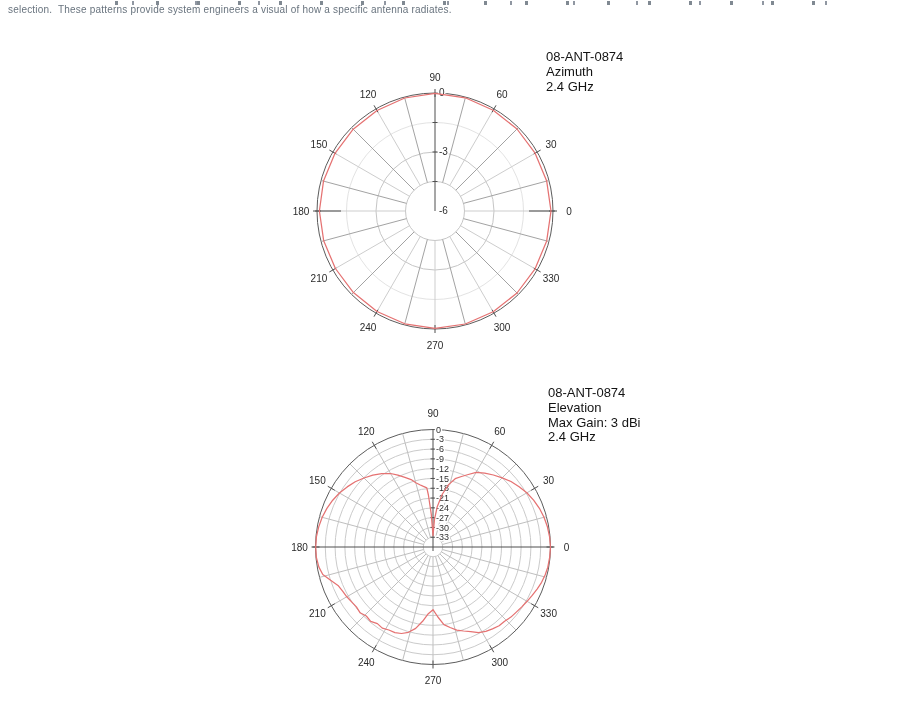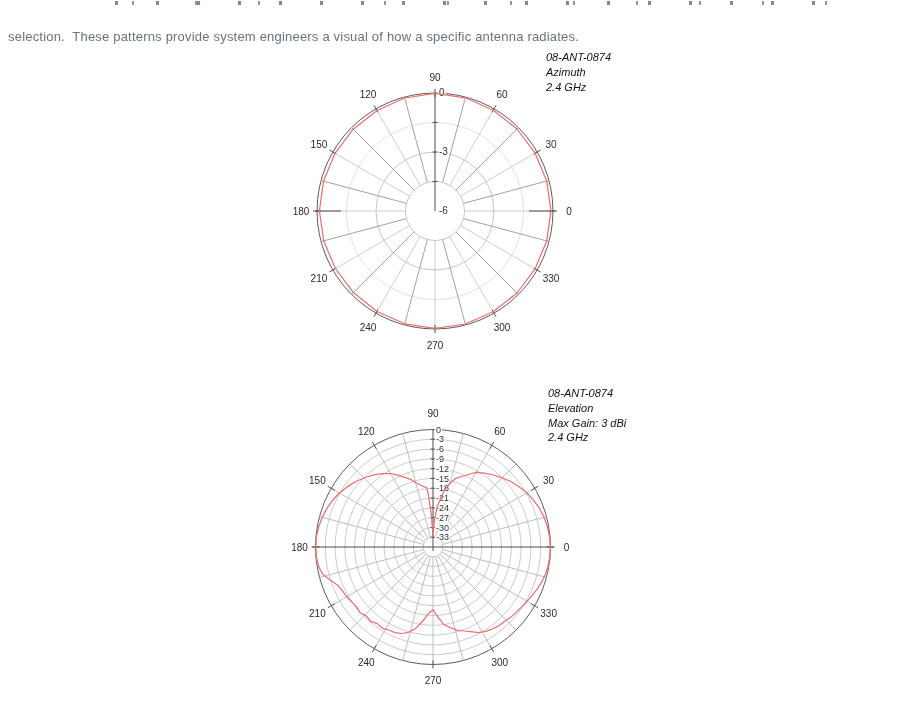--- a/index.html
+++ b/index.html
@@ -3,28 +3,28 @@
 <meta charset="utf-8">
 <style>
   html,body{margin:0;padding:0;background:#ffffff;}
   body{width:898px;height:714px;position:relative;overflow:hidden;
        font-family:"Liberation Sans", sans-serif;}
   .clipped-line{position:absolute;left:115px;top:1px;width:716px;height:4px;
        background-image:
          repeating-linear-gradient(90deg,#6a7580 0 3px,transparent 3px 41px),
          repeating-linear-gradient(90deg,transparent 0 17px,#7d8692 17px 19px,transparent 19px 63px);
        opacity:.85;}
-  .intro{position:absolute;left:8px;top:28px;width:860px;
-       font-size:13px;line-height:17px;color:#68737e;letter-spacing:.2px;
+  .intro{position:absolute;left:8px;top:1px;width:860px;
+       font-size:10px;line-height:17px;color:#68737e;letter-spacing:.2px;
        white-space:pre-wrap;}
   .plot{position:absolute;width:300px;height:300px;}
   #plot-azimuth{left:285px;top:61px;}
   #plot-elevation{left:283px;top:397px;}
-  .chart-title{position:absolute;font-size:11px;line-height:14.8px;color:#131313;
-       white-space:pre-line;font-style:italic;}
+  .chart-title{position:absolute;font-size:13px;line-height:14.8px;color:#131313;
+       white-space:pre-line;}
   #title-azimuth{left:546px;top:50px;}
   #title-elevation{left:548px;top:386px;}
   svg text{font-family:"Liberation Sans", sans-serif;}
   .ring{fill:none;stroke-width:1;}
   .ring.mid{stroke:#c6c6c6;}
   .ring.faint{stroke:#e3e3e3;}
   .ring.light{stroke:#cbcbcb;}
   .outer{fill:none;stroke:#5c5c5c;stroke-width:1;}
   .spoke{stroke-width:1;}
   .spoke.mid{stroke:#a3a3a3;}

